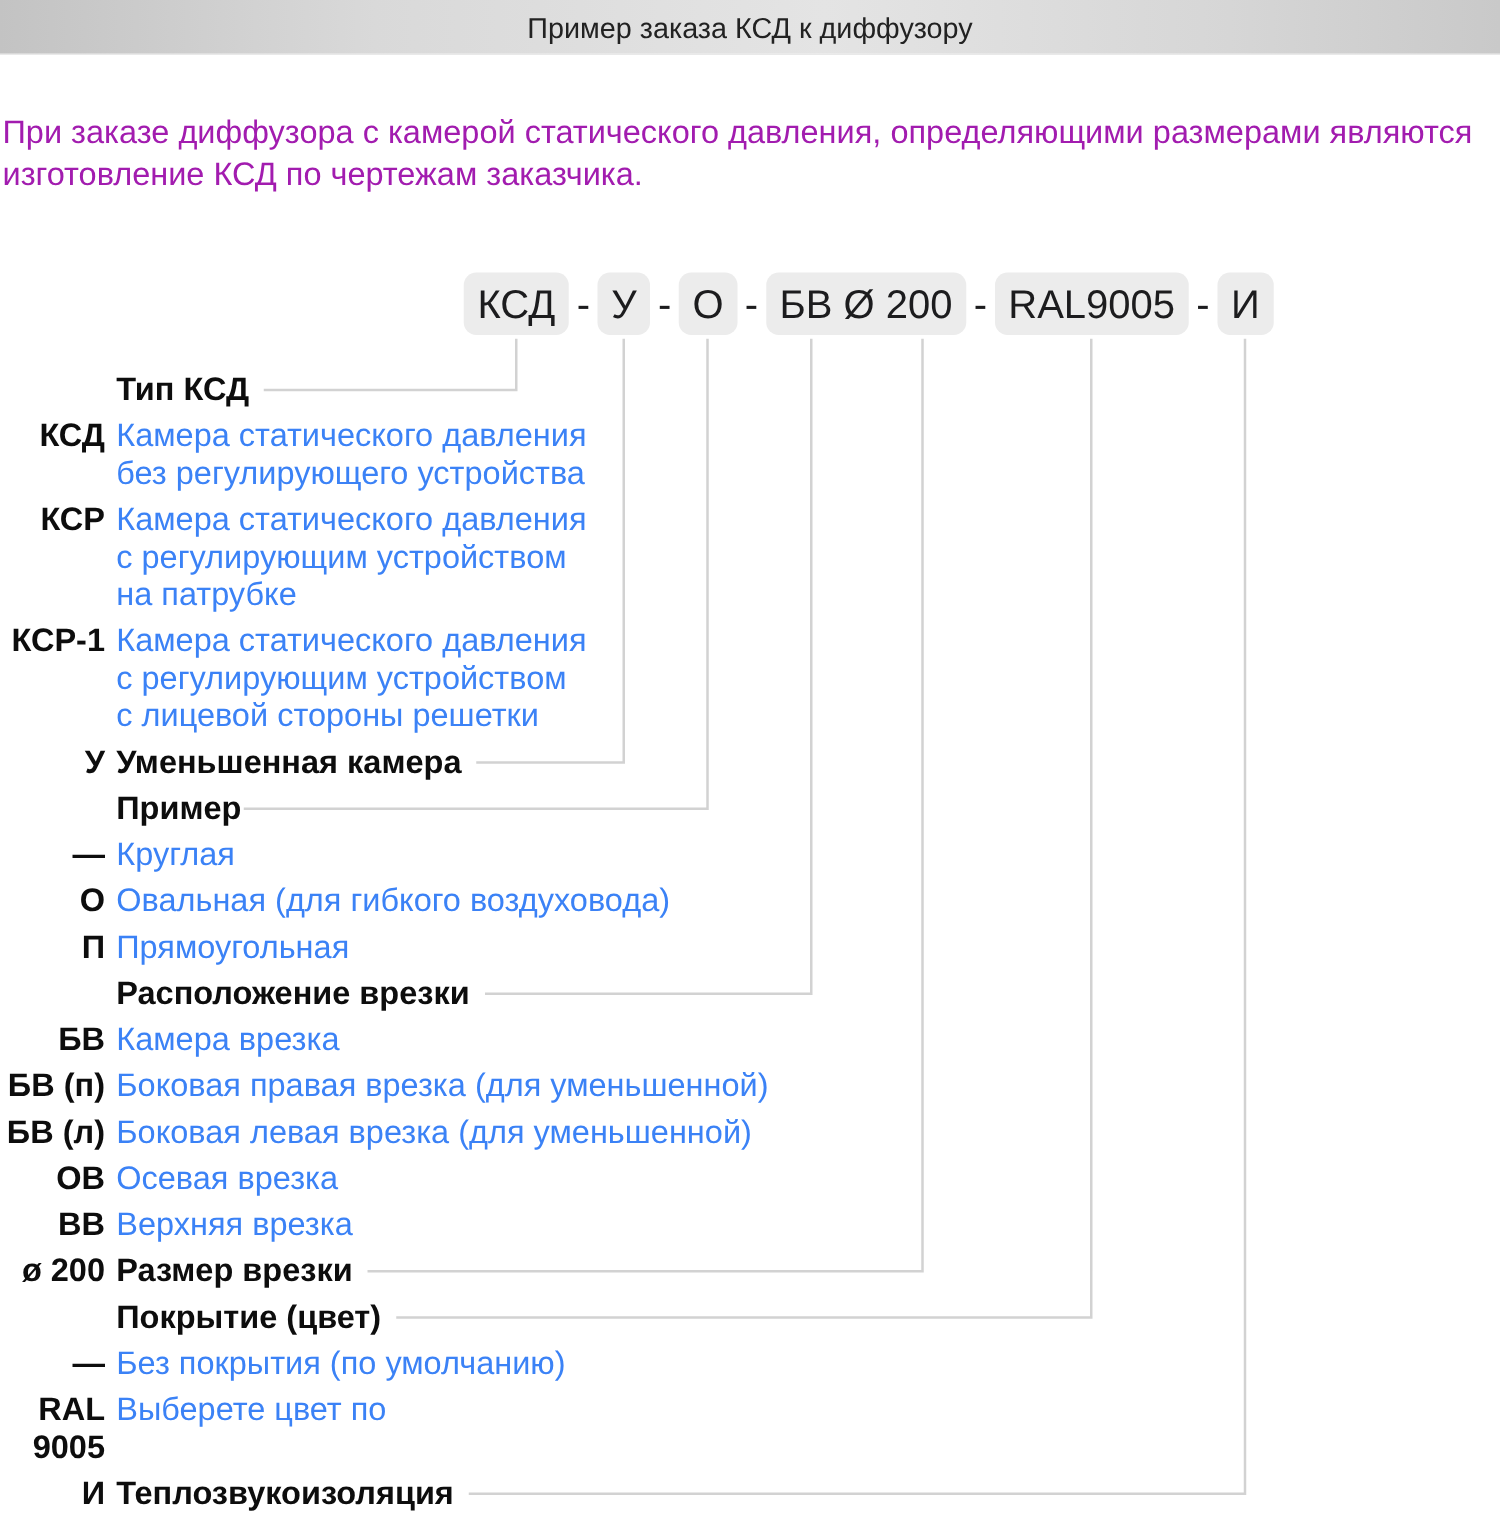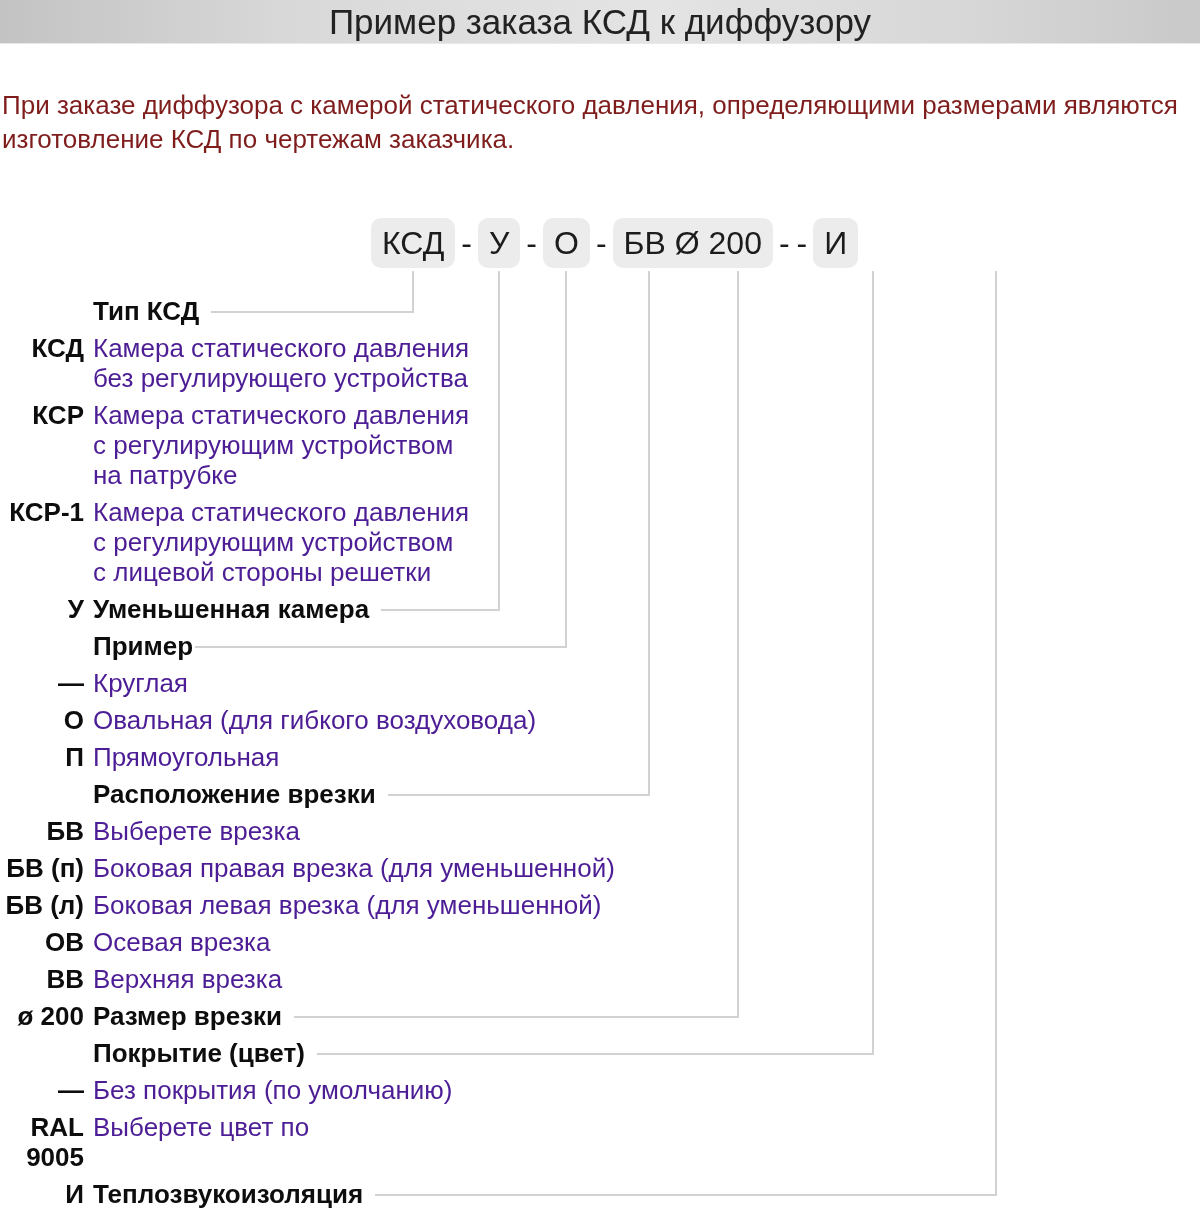--- a/index.html
+++ b/index.html
@@ -19,31 +19,31 @@
   
   .header-bar {
     position: absolute; top: 0; left: 0;
     width: 1200px; height: 43px;
     background: linear-gradient(to right, #c3c3c3 0%, #d9d9d9 25%, #e4e4e4 55%, #d6d6d6 82%, #c9c9c9 100%);
     border-bottom: 1px solid #e9e9e9;
   }
   .header-bar .title {
     width: 100%; height: 46px; line-height: 44px;
     text-align: center;
-    font-size: 35px;
+    font-size: 23px;
     color: #222222;
   }
 
   
   .intro {
     position: absolute; top: 88px; left: 2px;
     width: 1190px;
     font-size: 26px;
     line-height: 34px;
-    color: #7f1d1d;
+    color: #a21caf;
   }
 
   
   .code-row {
     position: absolute; top: 218px; left: 371px;
     height: 50px;
     display: flex;
     align-items: center;
     gap: 5px;
     white-space: nowrap;
@@ -79,21 +79,21 @@
   }
   .entry .code {
     flex: 0 0 84px;
     width: 84px;
     text-align: right;
     font-weight: 700;
     color: #0d0d0d;
   }
   .entry .desc {
     margin-left: 9px;
-    color: #4c1d95;
+    color: #3b82f6;
   }
   .entry .desc.bold { font-weight: 700; color: #0d0d0d; }
   .entry .desc .line span { display: inline-block; }
 
   
   svg.connectors {
     position: absolute; top: 0; left: 0;
     width: 1200px; height: 1210px;
     pointer-events: none;
   }
@@ -119,20 +119,21 @@
 
   <div class="code-row">
     <span class="seg">КСД</span>
     <span class="dash">-</span>
     <span class="seg">У</span>
     <span class="dash">-</span>
     <span class="seg">О</span>
     <span class="dash">-</span>
     <span class="seg">БВ Ø 200</span>
     <span class="dash">-</span>
+    <span class="seg">RAL9005</span>
     <span class="dash">-</span>
     <span class="seg">И</span>
   </div>
 
   <svg class="connectors" viewBox="0 0 1200 1210">
     <polyline points="211,312 413,312 413,271"></polyline>
     <polyline points="381,610 499,610 499,271"></polyline>
     <polyline points="195,647 566,647 566,271"></polyline>
     <polyline points="388,795 649,795 649,271"></polyline>
     <polyline points="294,1017 738,1017 738,271"></polyline>
@@ -228,21 +229,21 @@
     <div class="desc bold">
           <div class="line"><span>Расположение врезки</span></div>
         </div>
   </div>
 
   <div class="entry">
     <div class="code">
           <div class="line">БВ</div>
         </div>
     <div class="desc">
-          <div class="line"><span>Выберете врезка</span></div>
+          <div class="line"><span>Камера врезка</span></div>
         </div>
   </div>
 
   <div class="entry">
     <div class="code">
           <div class="line">БВ (п)</div>
         </div>
     <div class="desc">
           <div class="line"><span>Боковая правая врезка (для уменьшенной)</span></div>
         </div>

